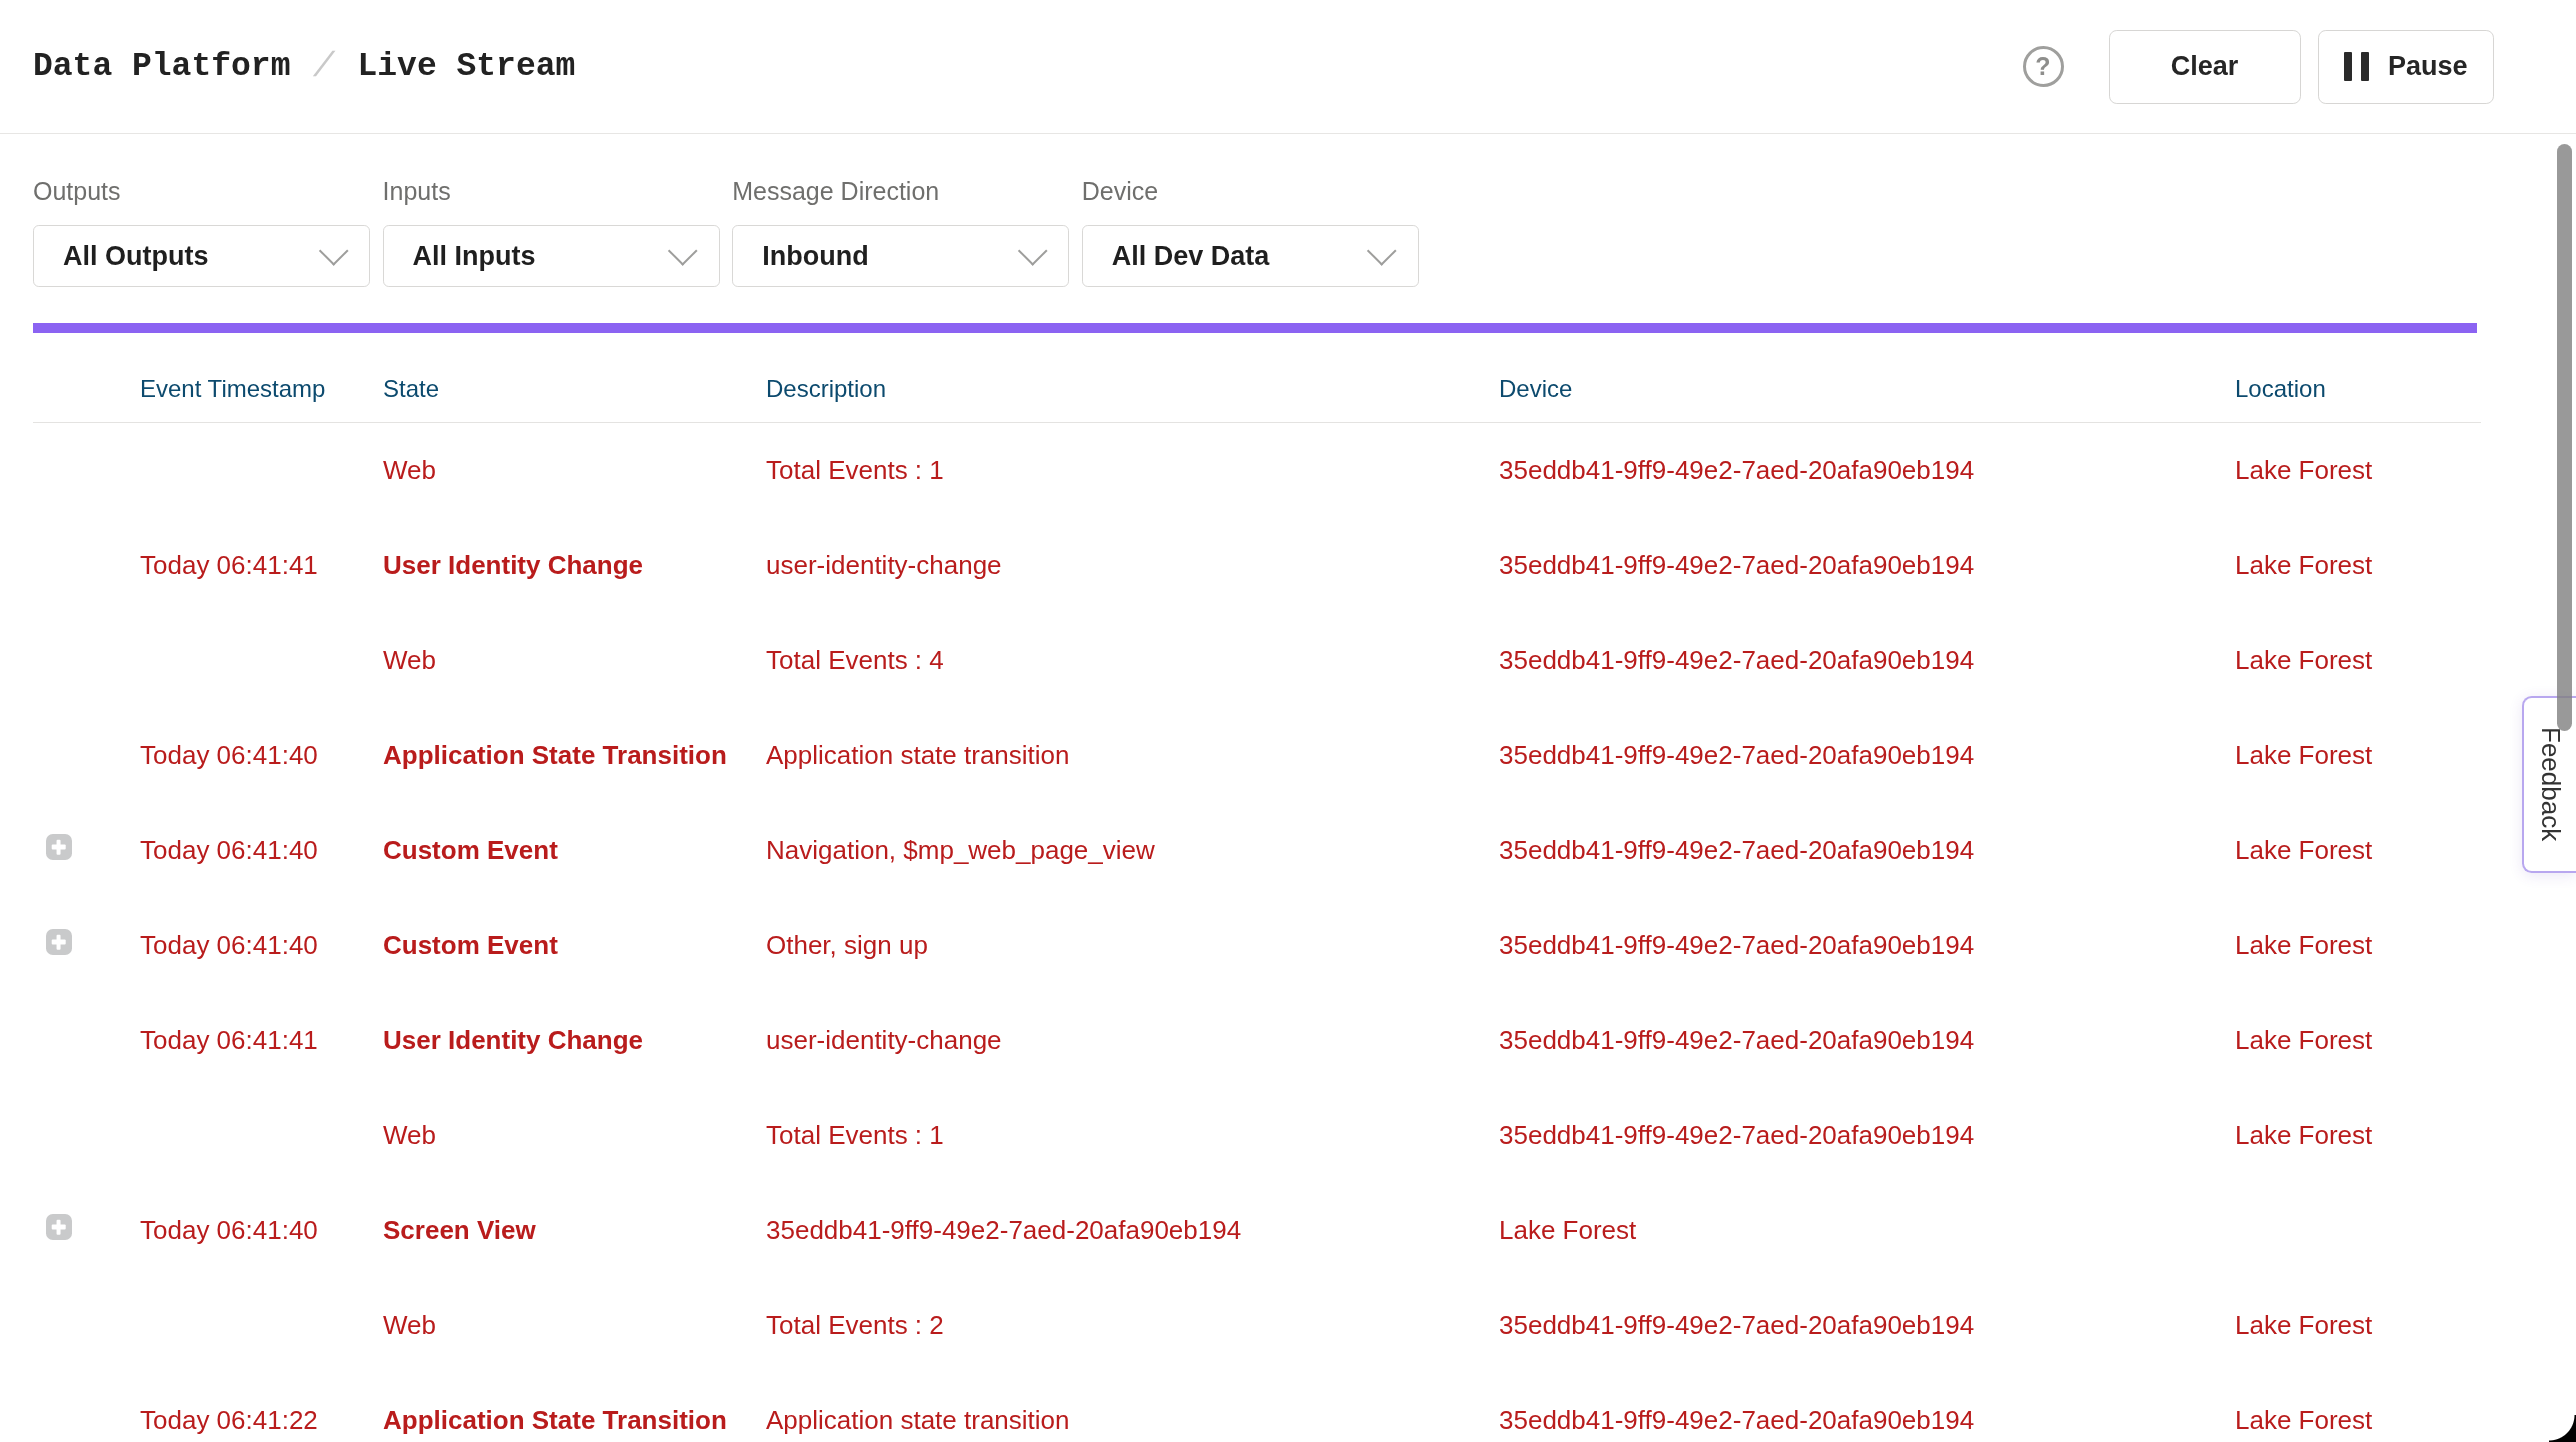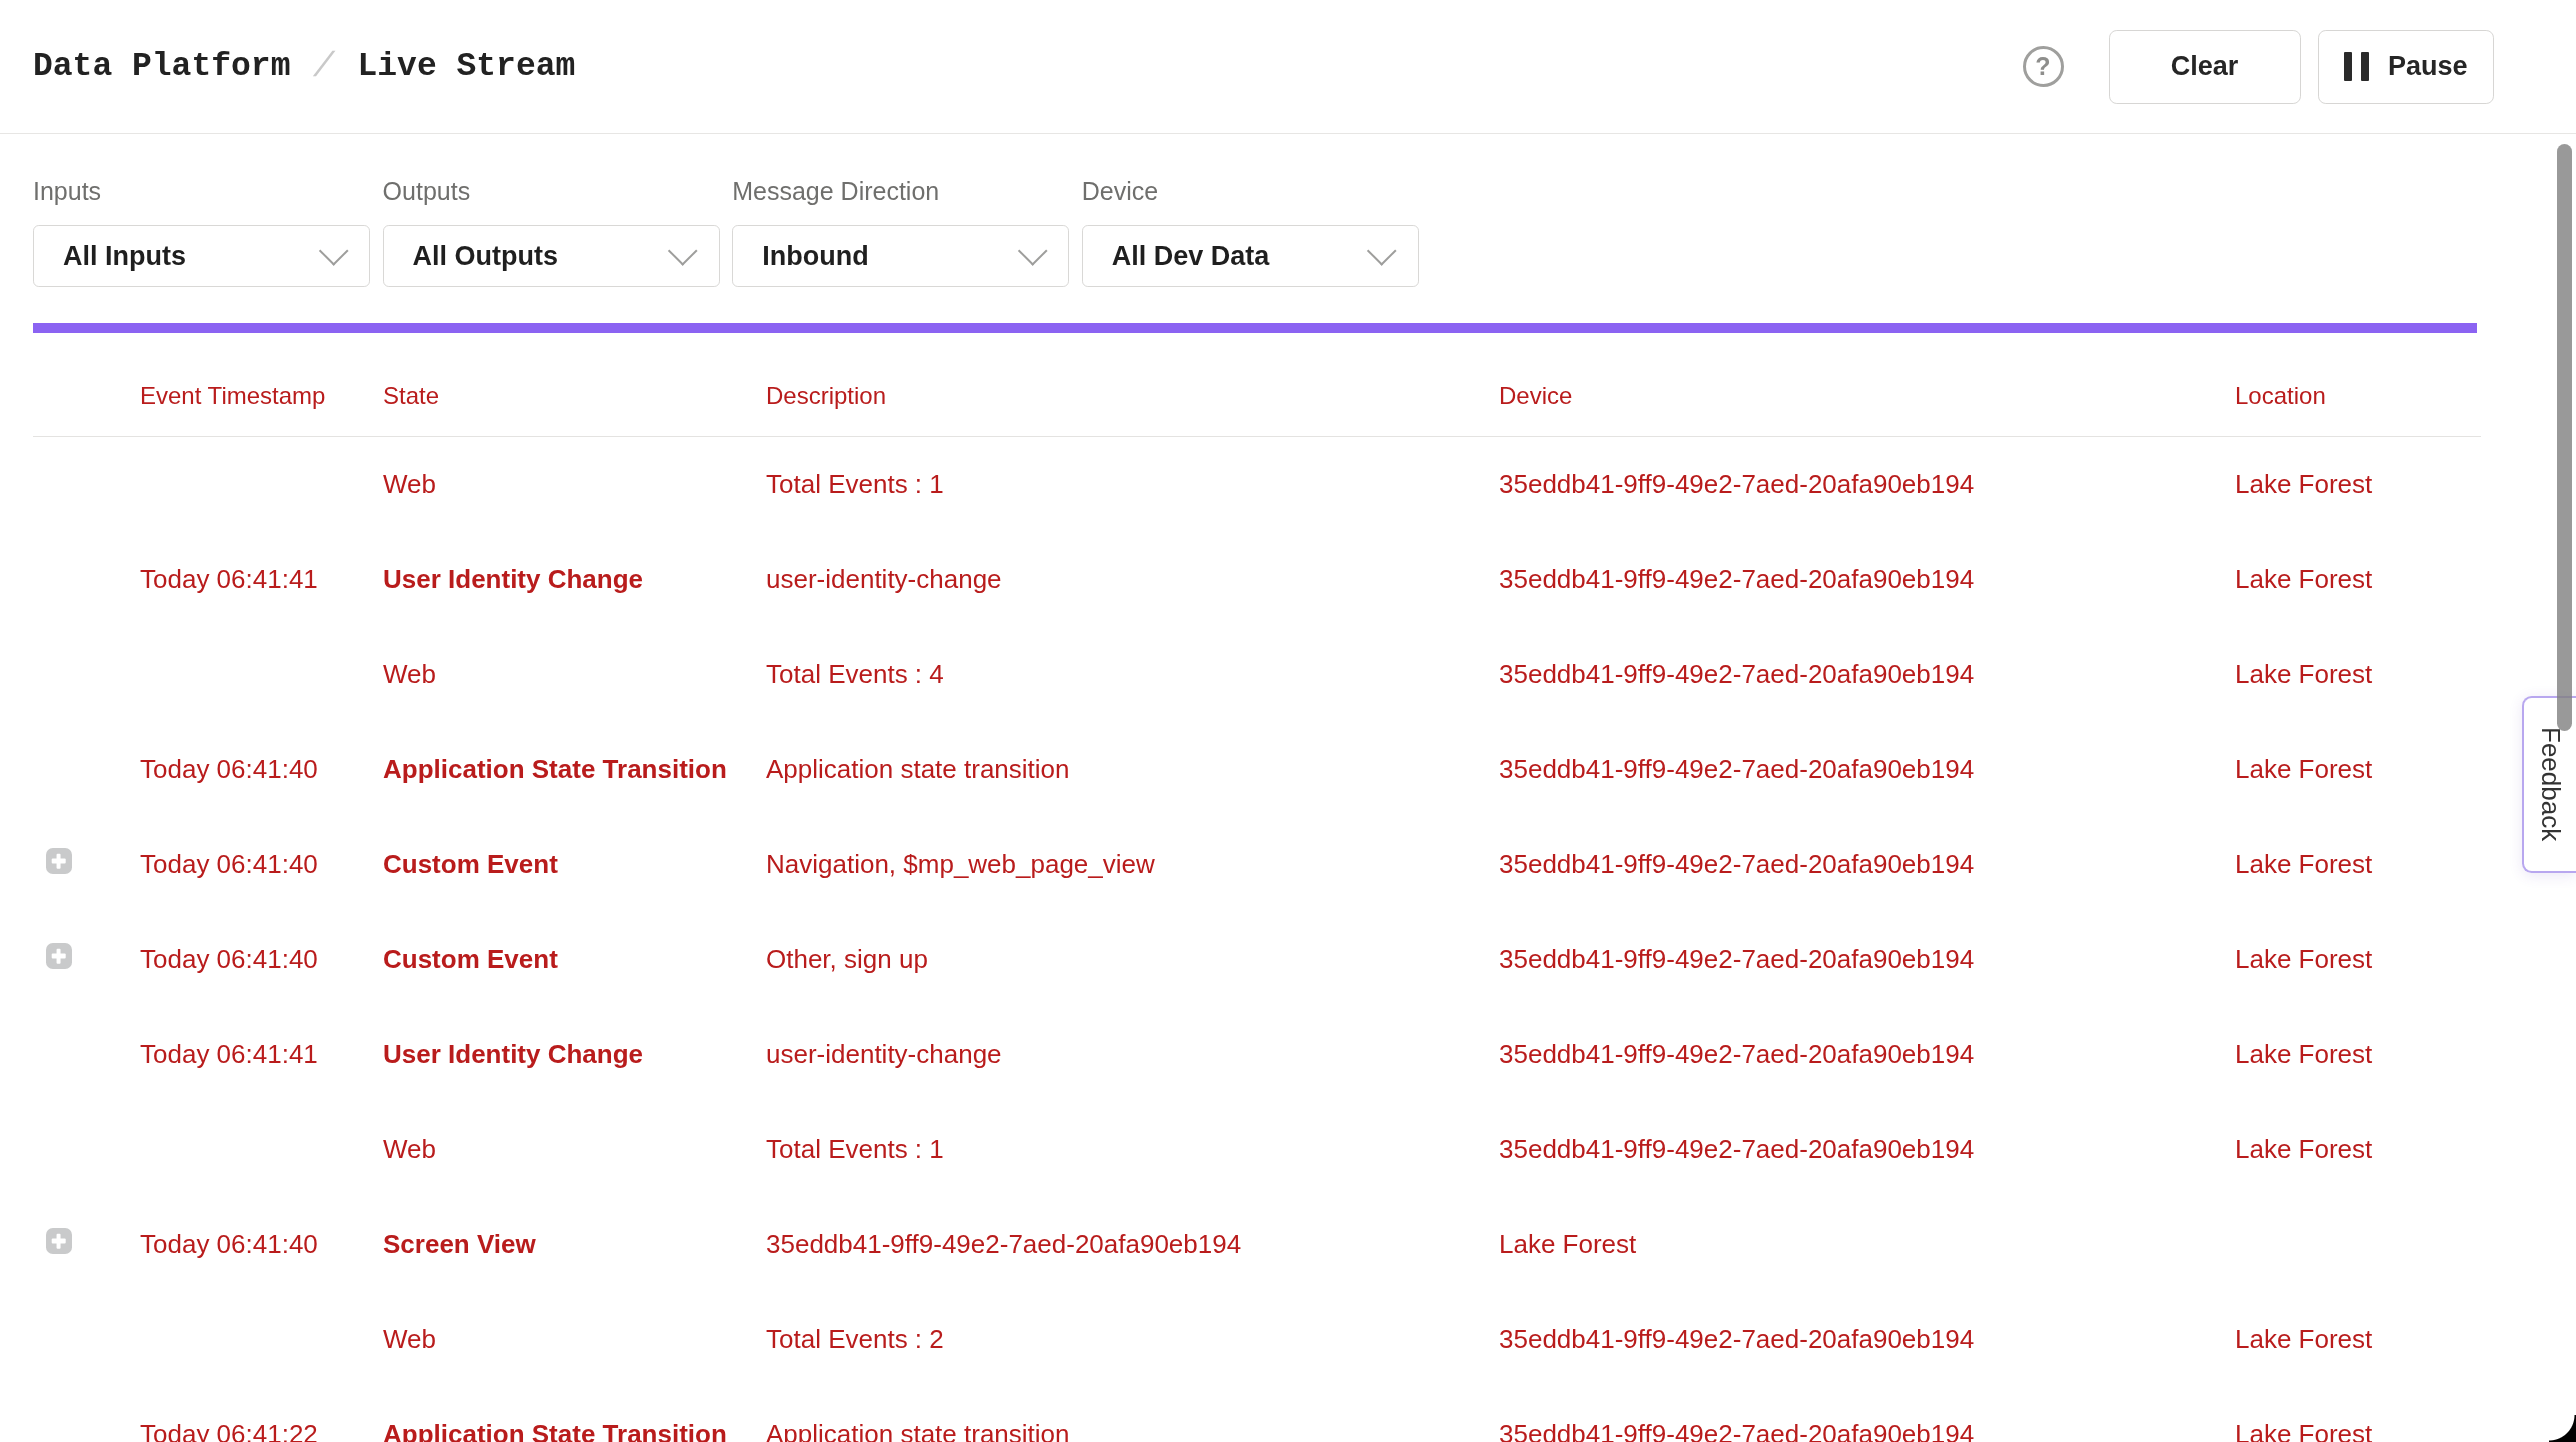--- a/index.html
+++ b/index.html
@@ -34,22 +34,22 @@
   .filter-value { font-size:27px; font-weight:700; color:#1f1f1f; }
   .chevron { margin-left:auto; width:21.4px; height:21.4px; border-right:2.9px solid #9e9e9c;
     border-bottom:2.9px solid #9e9e9c; transform:rotate(45deg) translate(-3.9px,-3.9px); }
 
   
   .stream-bar { margin:36px 0 0 33px; width:2444px; height:9.7px; background:var(--accent,#8b63f2); }
 
   
   .event-table { margin-left:33px; width:2448px; }
   .thead { display:grid; grid-template-columns:107px 243px 383px 733px 736px 1fr;
-    height:104px; padding-top:22px; align-items:center; border-bottom:1.9px solid #e4e3e1;
-    color:#b91c1c; font-size:24px; }
+    height:90px; padding-top:22px; align-items:center; border-bottom:1.9px solid #e4e3e1;
+    color:#0c4a6e; font-size:24px; }
   .trow { display:grid; grid-template-columns:107px 243px 383px 733px 736px 1fr;
     height:95px; align-items:center; font-size:26px; color:#b91c1c; cursor:pointer; }
   .cell { white-space:nowrap; overflow:hidden; }
   .cell.bold { font-weight:700; }
   .expand-btn { width:26px; height:26px; margin-left:12.6px; border:none; border-radius:6.8px;
     background:#c9cacb; position:relative; cursor:pointer; }
   .expand-btn .plus::before, .expand-btn .plus::after { content:""; position:absolute;
     top:50%; left:50%; transform:translate(-50%,-50%); background:#fff; border-radius:1px; }
   .expand-btn .plus::before { width:14.6px; height:4.9px; }
   .expand-btn .plus::after { width:4.9px; height:14.6px; }
@@ -86,30 +86,30 @@
           <i></i>
           <i></i>
         </span>
       <span>Pause</span>
     </button>
   </div>
 </header>
 
 <section class="filters">
   <div class="filter">
+    <div class="filter-label">Outputs</div>
+    <div class="filter-box">
+      <span class="filter-value">All Outputs</span>
+      <span class="chevron"></span>
+    </div>
+  </div>
+  <div class="filter">
     <div class="filter-label">Inputs</div>
     <div class="filter-box">
       <span class="filter-value">All Inputs</span>
-      <span class="chevron"></span>
-    </div>
-  </div>
-  <div class="filter">
-    <div class="filter-label">Outputs</div>
-    <div class="filter-box">
-      <span class="filter-value">All Outputs</span>
       <span class="chevron"></span>
     </div>
   </div>
   <div class="filter">
     <div class="filter-label">Message Direction</div>
     <div class="filter-box">
       <span class="filter-value">Inbound</span>
       <span class="chevron"></span>
     </div>
   </div>

